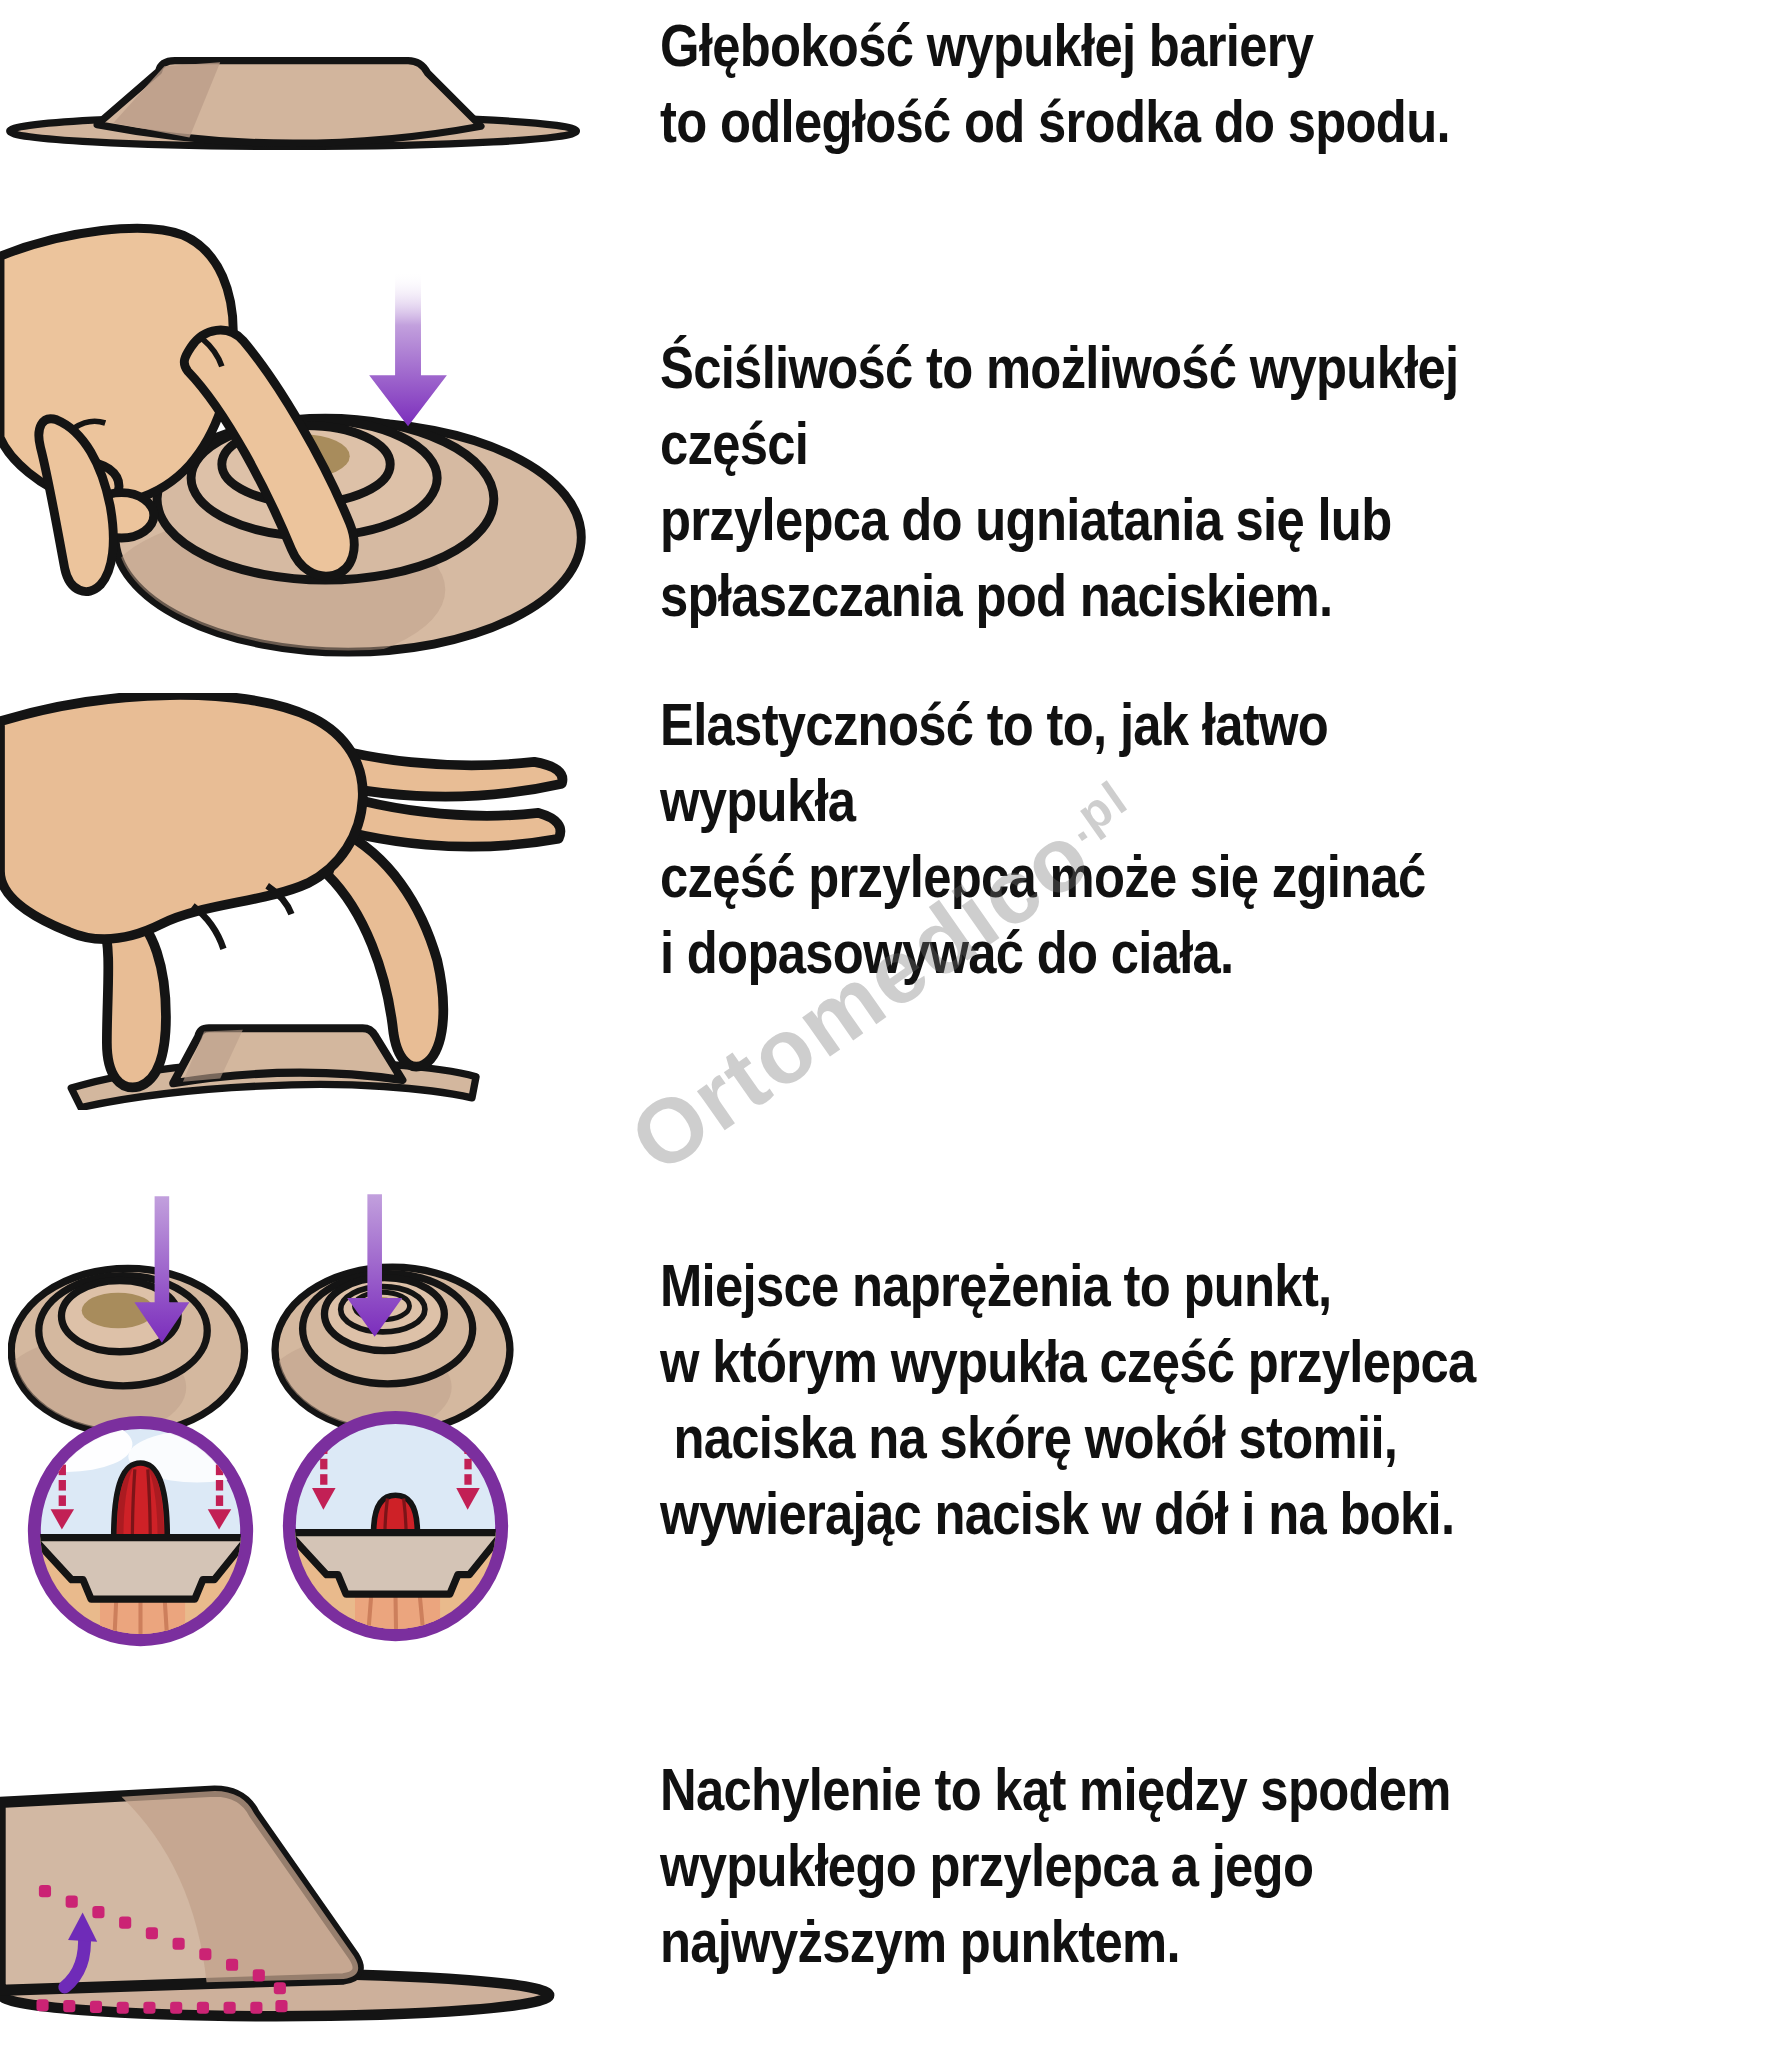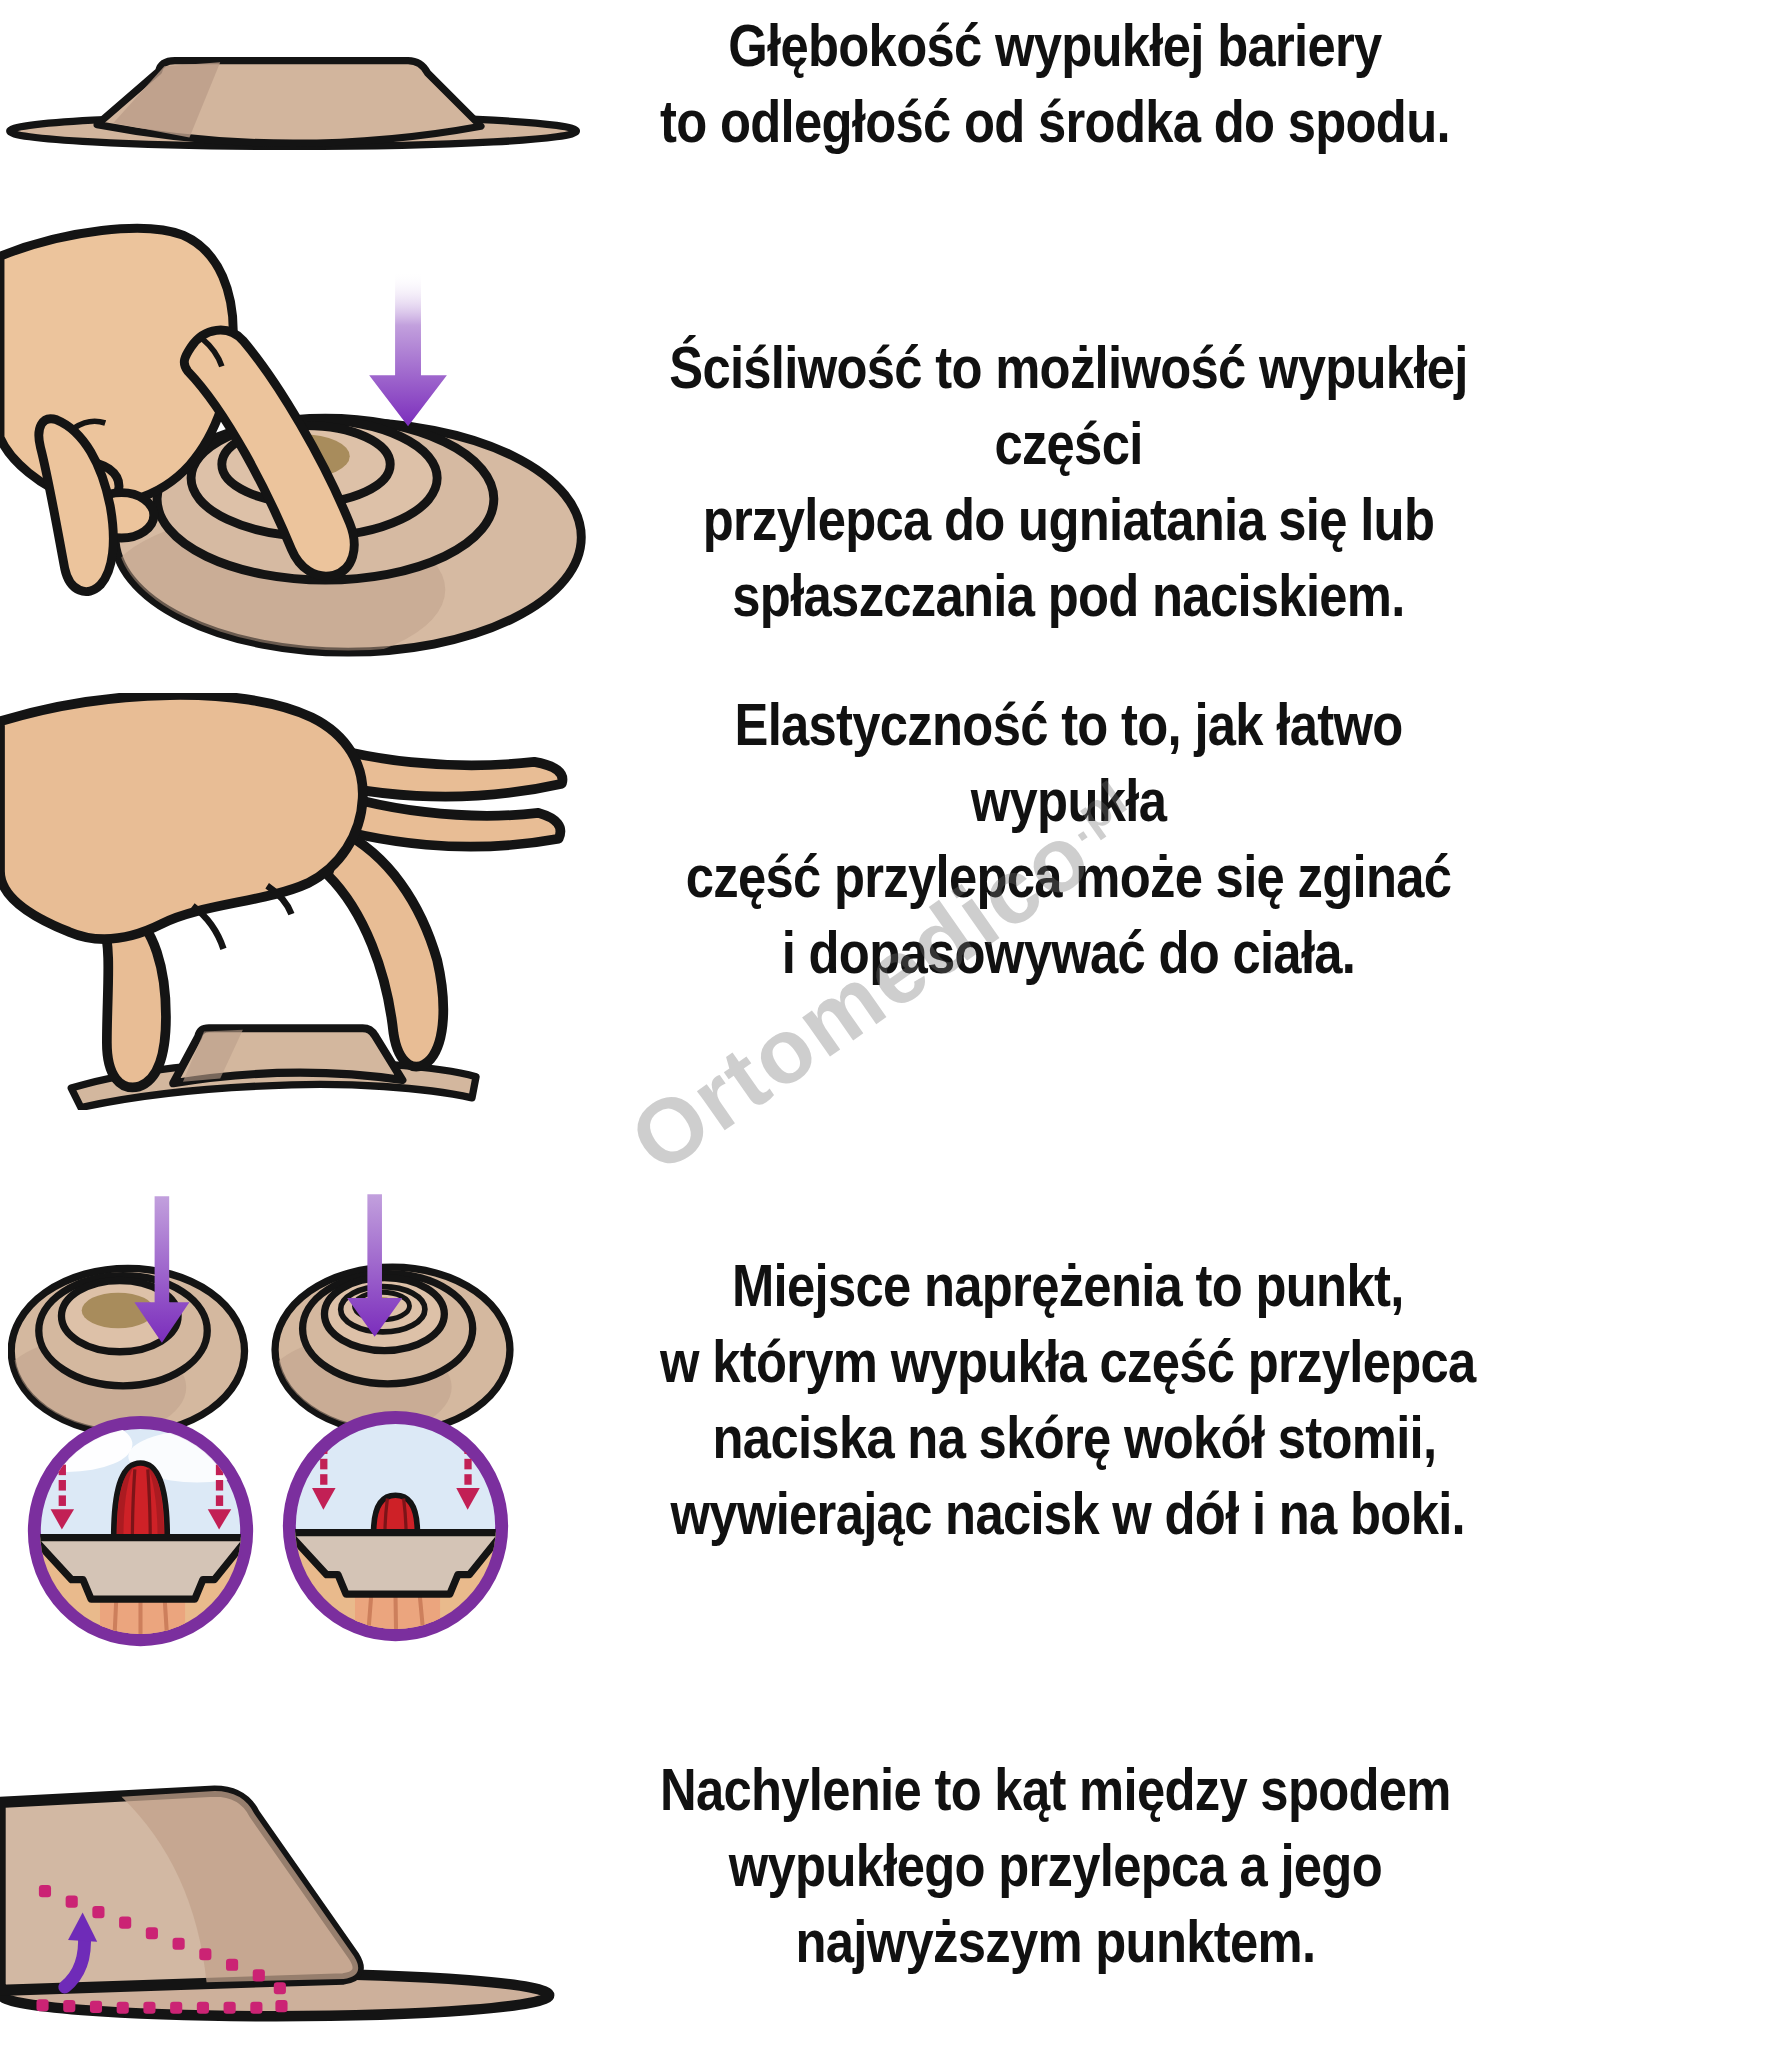--- a/index.html
+++ b/index.html
@@ -1,19 +1,18 @@
 <!DOCTYPE html>
 <html style="font-size:13px"><head>
 <meta charset="utf-8">
 <style>
   html,body{margin:0;padding:0;background:#ffffff;}
   #page{
     position:relative;width:1610px;height:2047px;background:#ffffff;overflow:hidden;
     font-family:"Liberation Sans","DejaVu Sans",sans-serif;
-    text-align:center;
   }
   .caption{
     position:absolute;left:660px;
     font-weight:700;font-size:59px;line-height:76px;letter-spacing:-0.8px;
     color:#111111;white-space:pre-wrap;
     transform:scaleX(0.86);transform-origin:top left;
   }
   .illus{position:absolute;}
   #watermark{
     position:absolute;left:612px;top:1108px;

